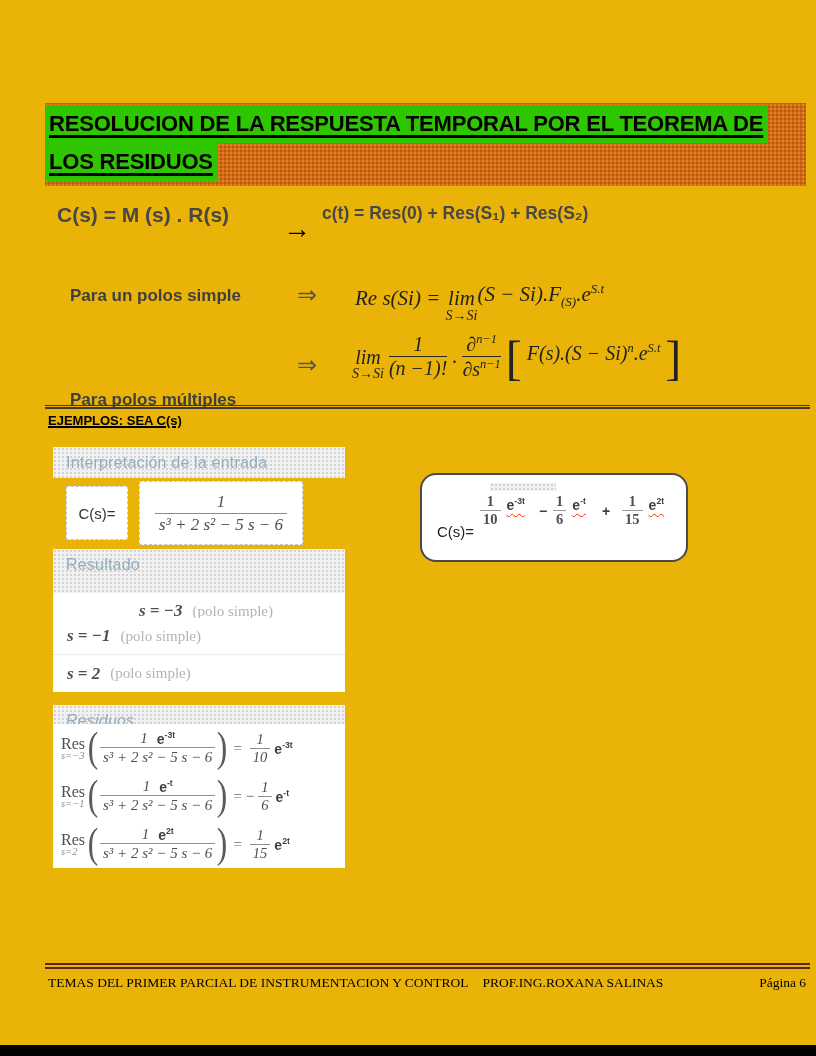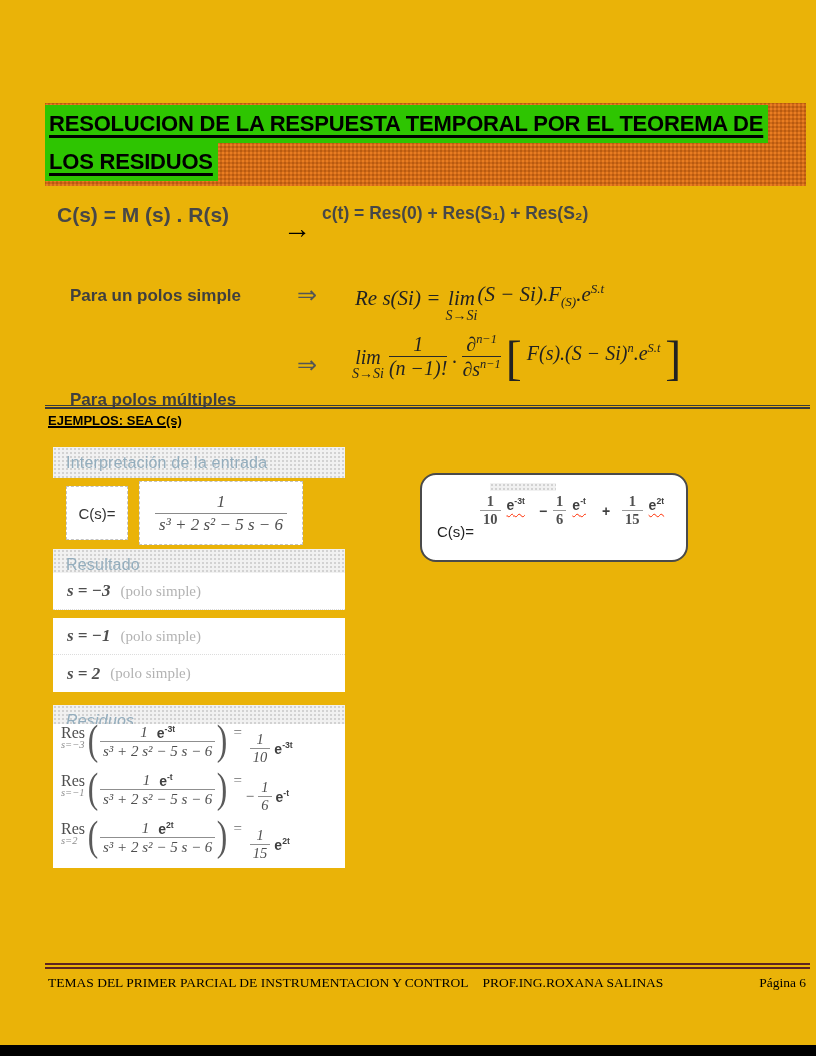--- a/index.html
+++ b/index.html
@@ -55,21 +55,21 @@
     display:flex; align-items:center; justify-content:center;
     font-family:"Liberation Serif", serif; font-style:italic; color:#4f4f4f; font-size:17px; }
   .frac-box .vfrac .num { padding:0 4px 1px 4px; }
   .frac-box .vfrac .den { border-top:1.5px solid #8a8a8a; padding:1px 4px 0 4px; }
   .pole-row { position:absolute; left:0; width:292px; height:37px; display:flex; align-items:center;
     padding-left:14px; background:#fff; }
   .pole-sep { border-bottom:1px dotted #dcdcdc; }
   .pole-val { font-family:"Liberation Serif", serif; font-style:italic; font-weight:bold;
     font-size:17px; color:#4f4f4f; margin-right:10px; }
   .pole-note { font-family:"Liberation Serif", serif; font-size:15px; color:#b3b3b3; }
-  .res-row { position:absolute; left:0; width:292px; height:48px; display:flex; 
+  .res-row { position:absolute; left:0; width:292px; height:48px; display:flex; align-items:center;
     padding-left:8px; background:#fff; }
   .res-stack { display:inline-flex; flex-direction:column; align-items:flex-start;
     font-family:"Liberation Serif", serif; color:#4f4f4f; margin-right:1px; }
   .res-stack .res-word { font-size:16px; }
   .res-stack .res-sub { font-size:10.5px; font-style:italic; color:#8c8c8c; margin-top:-3px; }
   .bigparen { font-family:"Liberation Serif", serif; font-size:42px; font-weight:300; color:#5a5a5a;
     line-height:0.8; transform:scaleX(0.75); display:inline-block; }
   .res-frac { display:inline-flex; flex-direction:column; align-items:center;
     font-family:"Liberation Serif", serif; color:#4f4f4f; }
   .res-frac .num { display:flex; align-items:flex-end; gap:9px; padding:0 4px 0 4px;
@@ -168,21 +168,21 @@
       <div class="inbox frac-box">
         <span class="vfrac">
           <span class="num">1</span>
           <span class="den">s³ + 2 s² − 5 s − 6</span>
         </span>
       </div>
     </div>
 
     <div class="band hatch" style="top:104px; height:46px; line-height:32px;">Resultado</div>
 
-    <div class="pole-row pole-sep" style="top:128px;">
+    <div class="pole-row pole-sep" style="top:148px;justify-content:center;">
       <span class="pole-val">s = −3</span>
       <span class="pole-note">(polo simple)</span>
     </div>
     <div class="pole-row pole-sep" style="top:173px;">
       <span class="pole-val">s = −1</span>
       <span class="pole-note">(polo simple)</span>
     </div>
     <div class="pole-row" style="top:210px;">
       <span class="pole-val">s = 2</span>
       <span class="pole-note">(polo simple)</span>

